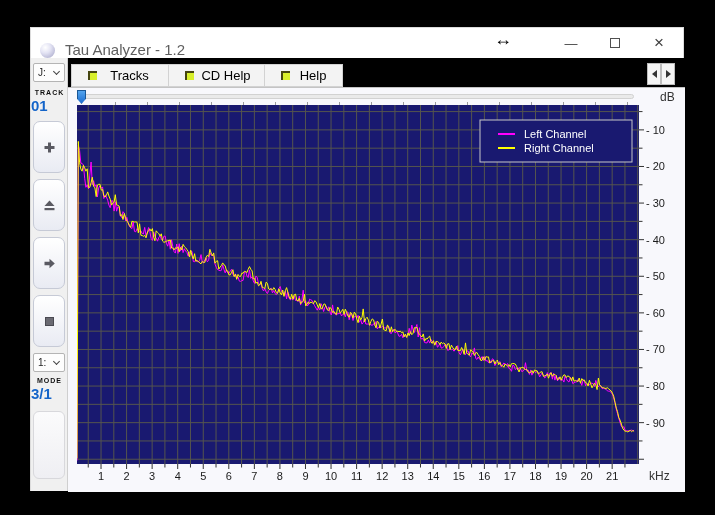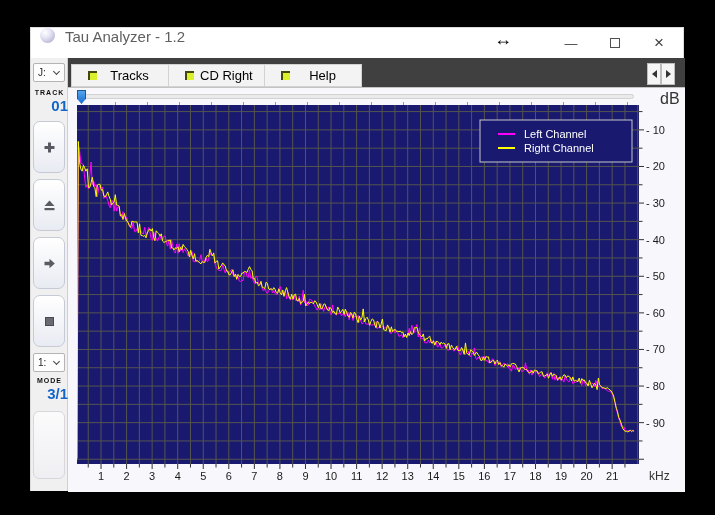--- a/index.html
+++ b/index.html
@@ -4,21 +4,21 @@
 <style>
   * { box-sizing: border-box; margin: 0; padding: 0; }
   html,body { width:715px; height:515px; }
   body { background:#000; font-family:"Liberation Sans", sans-serif; position:relative; overflow:hidden; }
 
   #window { position:absolute; left:30px; top:27px; width:654px; height:464px;
             background:#f0f0f0; border:1px solid #dcdcdc; }
 
   
   #titlebar { position:absolute; left:0; top:0; width:100%; height:30px; background:#ffffff;
-              display:flex; align-items:flex-start; }
+              display:flex; align-items:flex-end; }
   #orb { width:15px; height:15px; border-radius:50%; margin-left:9px;
          background:radial-gradient(circle at 35% 30%, #ffffff, #e4e4f4 38%, #bfbfda 72%, #a2a2c2); }
   #title { margin-left:10px; font-size:15px; color:#5f5f5f; }
   #winbtns { position:absolute; right:2px; top:0; height:30px; display:flex; }
   .winbtn { width:44px; height:30px; display:flex; align-items:center; justify-content:center;
             color:#404040; font-size:13px; }
   .maxbox { width:10px; height:10px; border:1px solid #505050; }
   .closeglyph { font-size:17px; color:#404040; }
 
   #cursor { position:absolute; left:494px; top:29px; font-size:18px; font-weight:bold; color:#000; z-index:99; }
@@ -26,30 +26,30 @@
   
   #sidebar { position:absolute; left:0; top:30px; width:37px; height:433px;
              background:#f0f0f0; border-right:1px solid #cfcfcf; }
   .combo { position:absolute; left:2px; width:32px; height:19px; background:#fdfdfd;
            border:1px solid #b4b4b4; border-radius:2px; font-size:10px; color:#222;
            display:flex; align-items:center; padding-left:4px; }
   .chev { position:absolute; right:5px; top:5px; width:5px; height:5px;
           border-right:1px solid #444; border-bottom:1px solid #444; transform:rotate(45deg); }
   .side-lbl { position:absolute; left:0; width:37px; text-align:center; font-size:7px;
               font-weight:bold; letter-spacing:1px; color:#101010; }
-  .side-num { position:absolute; left:0; width:37px; text-align:right; font-size:15px;
+  .side-num { position:absolute; left:0; width:37px; text-align:left; font-size:15px;
               font-weight:bold; color:#1464c8; text-shadow:0 0 1px #ffffff; }
   .tbtn { position:absolute; left:2px; width:32px; height:52px; border:1px solid #c6cad6;
           border-radius:7px; background:linear-gradient(#ffffff, #e9ebf3);
           display:flex; align-items:center; justify-content:center; }
   #sidebar-spacer { position:absolute; left:2px; top:353px; width:32px; height:68px;
           border:1px solid #d8d8dc; border-radius:6px; background:linear-gradient(#fbfbfc,#efeff3); }
 
   
-  #content { position:absolute; left:37px; top:30px; width:617px; height:434px; background:#404040; }
+  #content { position:absolute; left:37px; top:30px; width:617px; height:434px; background:#000000; }
   #tabbar { position:absolute; left:3px; top:2px; height:27px; display:flex; align-items:flex-end; }
   .tab { height:23px; background:#f3f3f3; border:1px solid #d2d2d2; display:flex;
          align-items:center; margin-right:-1px; position:relative; }
   .tab.active { height:27px; background:#ffffff; border:1px solid #aeaeae; border-bottom:none;
                 z-index:3; }
   .tabicon { width:9px; height:9px; background:#d9f02a; border-top:2px solid #454510;
              border-left:2px solid #454510; margin-left:16px; flex:none; }
   .tablabel { flex:1; text-align:center; font-size:13px; color:#000; padding:0 12px 0 6px; white-space:nowrap; }
   .tabarrow { position:absolute; top:5px; width:14px; height:22px; background:#f5f5f5;
               border:1px solid #bdbdbd; display:flex; align-items:center; justify-content:center; }
@@ -61,21 +61,21 @@
 
   
   #slider-groove { position:absolute; left:9px; top:6px; width:557px; height:5px;
                    background:#eaeaea; border:1px solid #d2d2d2; border-radius:3px; }
   #slider-thumb { position:absolute; left:9px; top:2px; width:9px; height:14px;
                   background:linear-gradient(#53a4ee,#1f6fd0); border:1px solid #1a5796;
                   clip-path:polygon(0 0, 100% 0, 100% 62%, 50% 100%, 0 62%); }
   .slider-tick { position:absolute; top:14px; width:1px; height:4px; background:#9a9a9a; }
 
   #chart-svg { position:absolute; left:0; top:15px; }
-  #db-unit { position:absolute; left:592px; top:2px; font-size:16px; color:#333; }
+  #db-unit { position:absolute; left:592px; top:2px; font-size:12px; color:#333; }
 </style>
 </head>
 <body>
 
 <div id="window">
 
   <div id="titlebar">
     <div id="orb"></div>
     <div id="title">Tau Analyzer - 1.2</div>
     <div id="winbtns">
@@ -131,23 +131,23 @@
   </div>
 
   <div id="content">
     <div id="tabbar">
         <div class="tab" style="width: 98px;">
           <span class="tabicon"></span>
           <span class="tablabel">Tracks</span>
         </div>
         <div class="tab" style="width: 97px;">
           <span class="tabicon"></span>
-          <span class="tablabel">CD Right</span>
+          <span class="tablabel">CD Help</span>
         </div>
-        <div class="tab" style="width: 98px;">
+        <div class="tab" style="width: 79px;">
           <span class="tabicon"></span>
           <span class="tablabel">Help</span>
         </div>
       </div>
     <div class="tabarrow" style="left:579px;">
       <span class="tri-l"></span>
     </div>
     <div class="tabarrow" style="left:593px;">
       <span class="tri-r"></span>
     </div>

